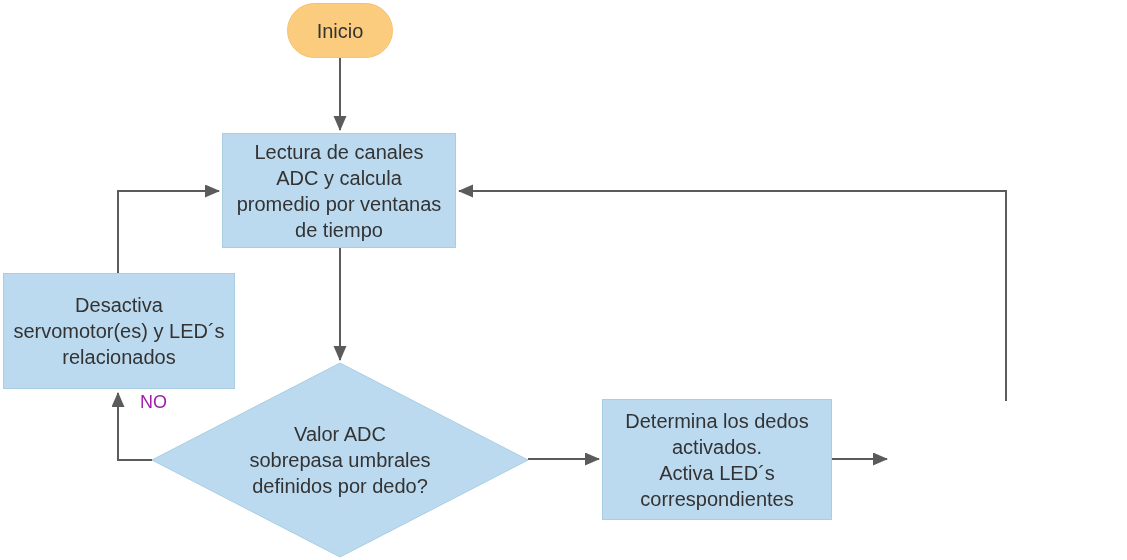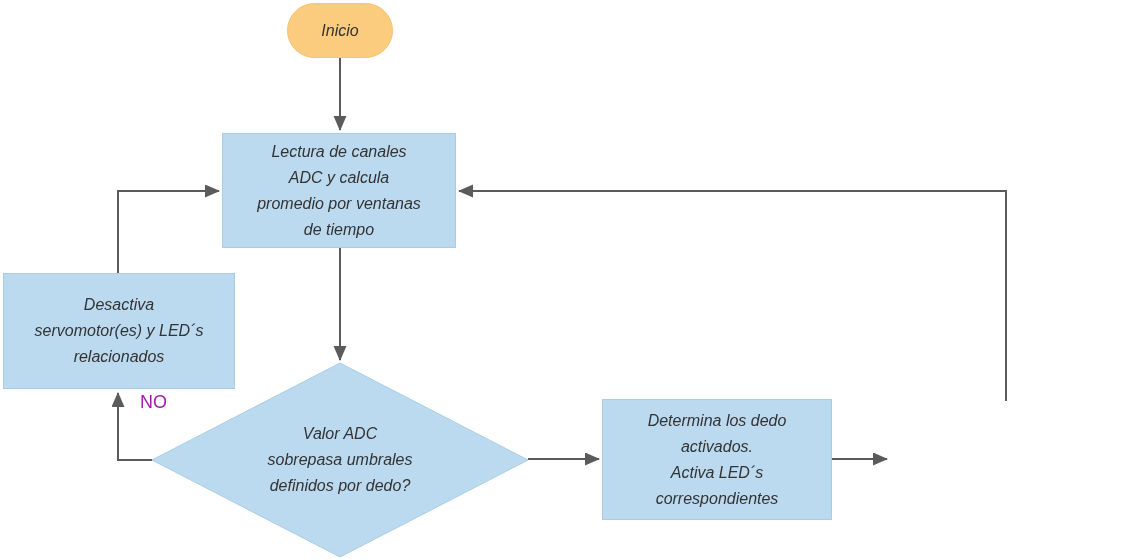--- a/index.html
+++ b/index.html
@@ -28,24 +28,23 @@
     fill: none;
   }
   .node {
     position: absolute;
     display: flex;
     align-items: center;
     justify-content: center;
     text-align: center;
     white-space: pre-line;
     color: #333333;
-    font-size: 16px;
+    font-size: 20px;
     line-height: 26px;
     box-sizing: border-box;
-    font-style: italic;
   }
   .process {
     background: #bcdaef;
     border: 1px solid #a9cde2;
   }
   .terminator {
     background: #fbcc7d;
     border: 1px solid #f5c270;
     border-radius: 28px;
   }
@@ -112,21 +111,21 @@
 de tiempo</span>
   </div>
 
   <div id="node-decision-label" class="node decision-label">
     <span>Valor ADC
 sobrepasa umbrales
 definidos por dedo?</span>
   </div>
 
   <div id="node-determine" class="node process">
-    <span>Determina los dedo
+    <span>Determina los dedos
 activados.
 Activa LED´s
 correspondientes</span>
   </div>
 
 
   <div id="label-no" class="edge-label">NO</div>
 
 </div>
 

